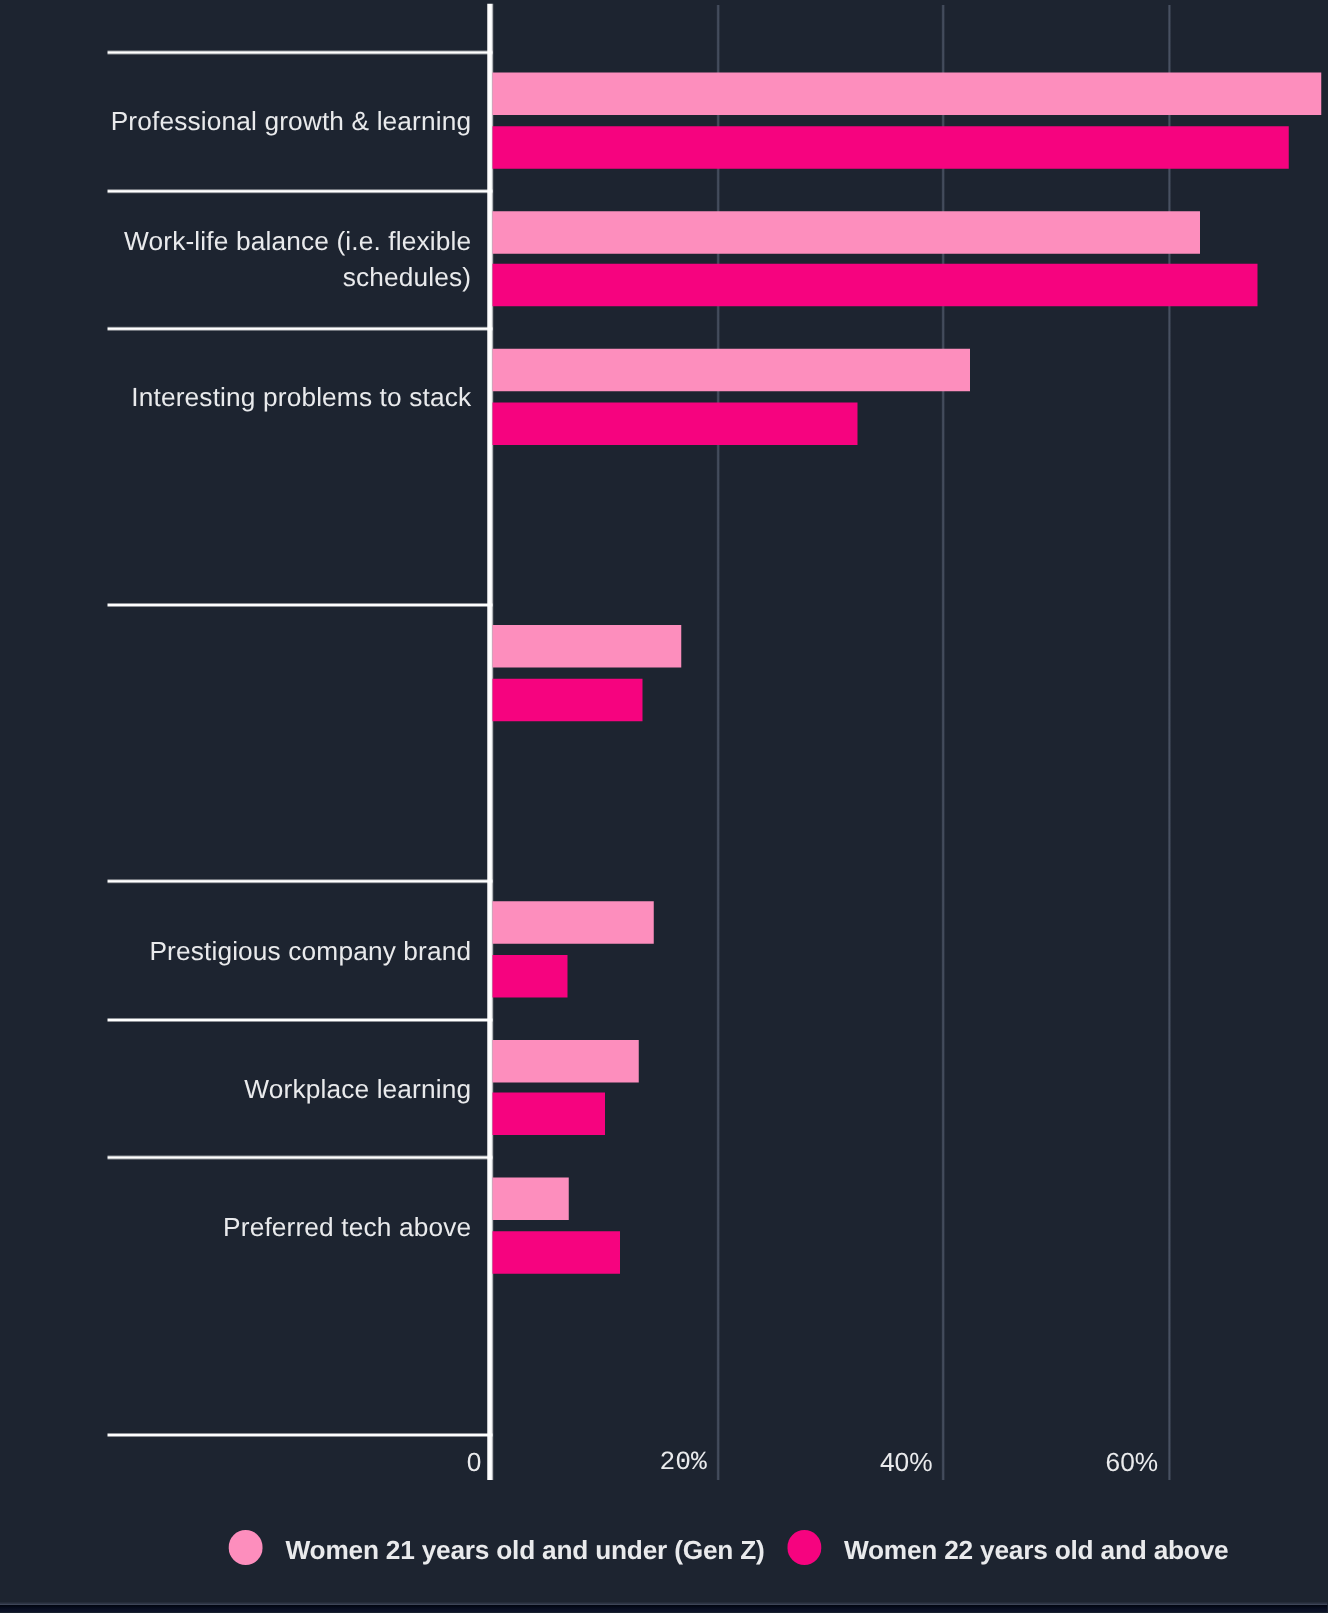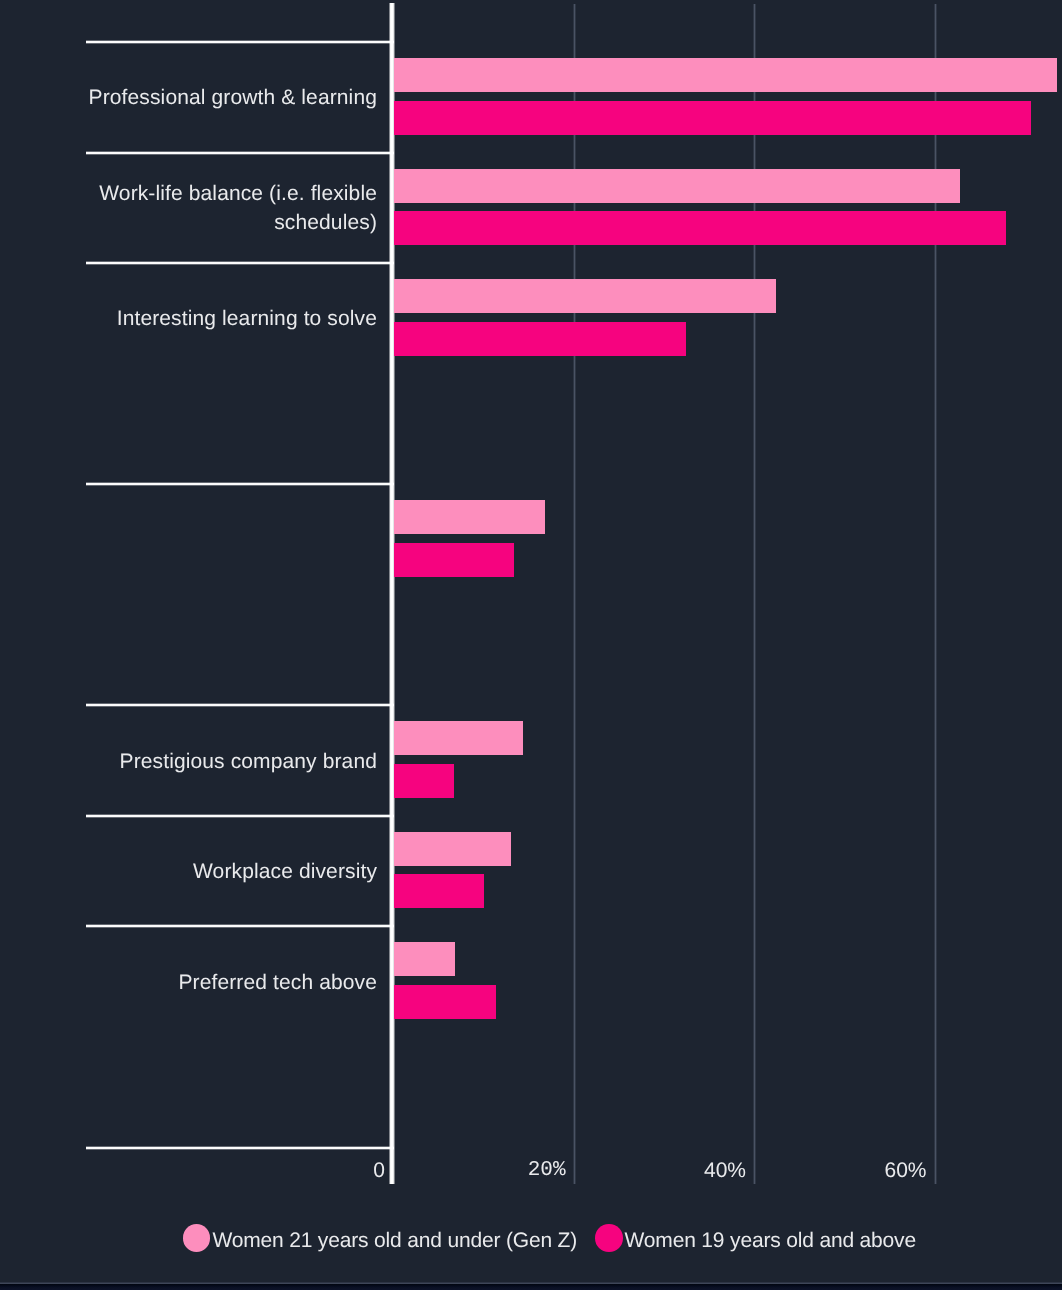--- a/index.html
+++ b/index.html
@@ -72,22 +72,22 @@
   .tk-0{left:251px;}  .tk-20{left:431.5px;font-family:Liberation Mono, monospace;}
   .tk-40{left:612px;} .tk-60{left:792.5px;}
 
   
   .legend-wrap{position:absolute;top:1224.3px;left:182.9px;display:flex;align-items:center;}
   .legitem{display:flex;align-items:center;}
   .legitem + .legitem{margin-left:18px;}
   .dot{display:inline-block;width:27.5px;height:27.5px;border-radius:50%;flex:none;}
   .dot-a{background:#fd8ebd;}
   .dot-b{background:#f6037f;}
-  .legtext{color:#e9eaec;font-size:21px;white-space:nowrap;margin-left:2px;
-           line-height:27.5px;letter-spacing:-0.17px;position:relative;top:2.5px;}
+  .legtext{color:#e9eaec;font-size:21px;white-space:nowrap;margin-left:18px;
+           line-height:27.5px;letter-spacing:-0.17px;position:relative;top:2.5px;font-weight:bold;}
 
   
   .bottomline{position:absolute;left:0;top:1282px;width:1062px;height:2px;
               background:linear-gradient(to bottom,rgba(45,52,68,1) 0%,rgba(45,52,68,1) 45%,
                          rgba(62,70,88,1) 55%,rgba(62,70,88,1) 100%);}
   .bottombar{position:absolute;left:0;top:1284px;width:1062px;height:6px;
              background:linear-gradient(to bottom,#01050f 0%,#040a1a 28%,#0a1024 60%,#0d1329 100%);}
 </style>
 </head>
 <body>
@@ -107,38 +107,38 @@
       <div class="bar bar-b" style="width: 637.165px;"></div>
     </div>
     <div class="row r1">
       <div class="sep"></div>
       <div class="catlabel">Work-life balance (i.e. flexible schedules)</div>
       <div class="bar bar-a" style="width: 565.867px;"></div>
       <div class="bar bar-b" style="width: 611.895px;"></div>
     </div>
     <div class="row r2">
       <div class="sep"></div>
-      <div class="catlabel">Interesting learning to solve</div>
+      <div class="catlabel">Interesting problems to stack</div>
       <div class="bar bar-a" style="width: 381.757px;"></div>
       <div class="bar bar-b" style="width: 292.41px;"></div>
     </div>
     <div class="row r4">
       <div class="sep"></div>
       <div class="bar bar-a" style="width: 150.718px;"></div>
       <div class="bar bar-b" style="width: 120.032px;"></div>
     </div>
     <div class="row r6">
       <div class="sep"></div>
       <div class="catlabel">Prestigious company brand</div>
       <div class="bar bar-a" style="width: 129.058px;"></div>
       <div class="bar bar-b" style="width: 60.4675px;"></div>
     </div>
     <div class="row r7">
       <div class="sep"></div>
-      <div class="catlabel">Workplace diversity</div>
+      <div class="catlabel">Workplace learning</div>
       <div class="bar bar-a" style="width: 117.325px;"></div>
       <div class="bar bar-b" style="width: 90.25px;"></div>
     </div>
     <div class="row r8">
       <div class="sep"></div>
       <div class="catlabel">Preferred tech above</div>
       <div class="bar bar-a" style="width: 61.37px;"></div>
       <div class="bar bar-b" style="width: 101.983px;"></div>
     </div>
     <div class="sep-last"></div>
@@ -149,19 +149,19 @@
     <div class="ticklabel tk-60">60%</div>
   </div>
 
   <div class="legend-wrap">
     <div class="legitem">
       <span class="dot dot-a"></span>
       <span class="legtext">Women 21 years old and under (Gen Z)</span>
     </div>
     <div class="legitem">
       <span class="dot dot-b"></span>
-      <span class="legtext">Women 19 years old and above</span>
+      <span class="legtext">Women 22 years old and above</span>
     </div>
   </div>
 
   <div class="bottomline"></div>
   <div class="bottombar"></div>
 </div>
 
 </body></html>

